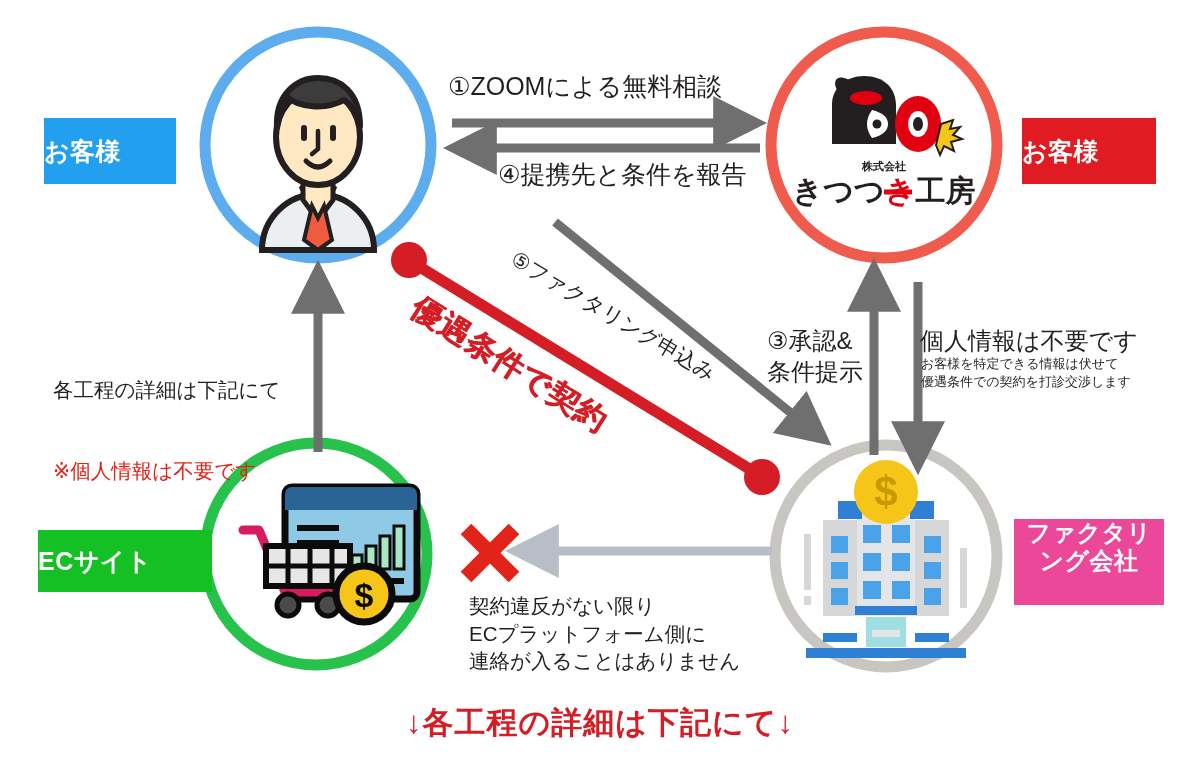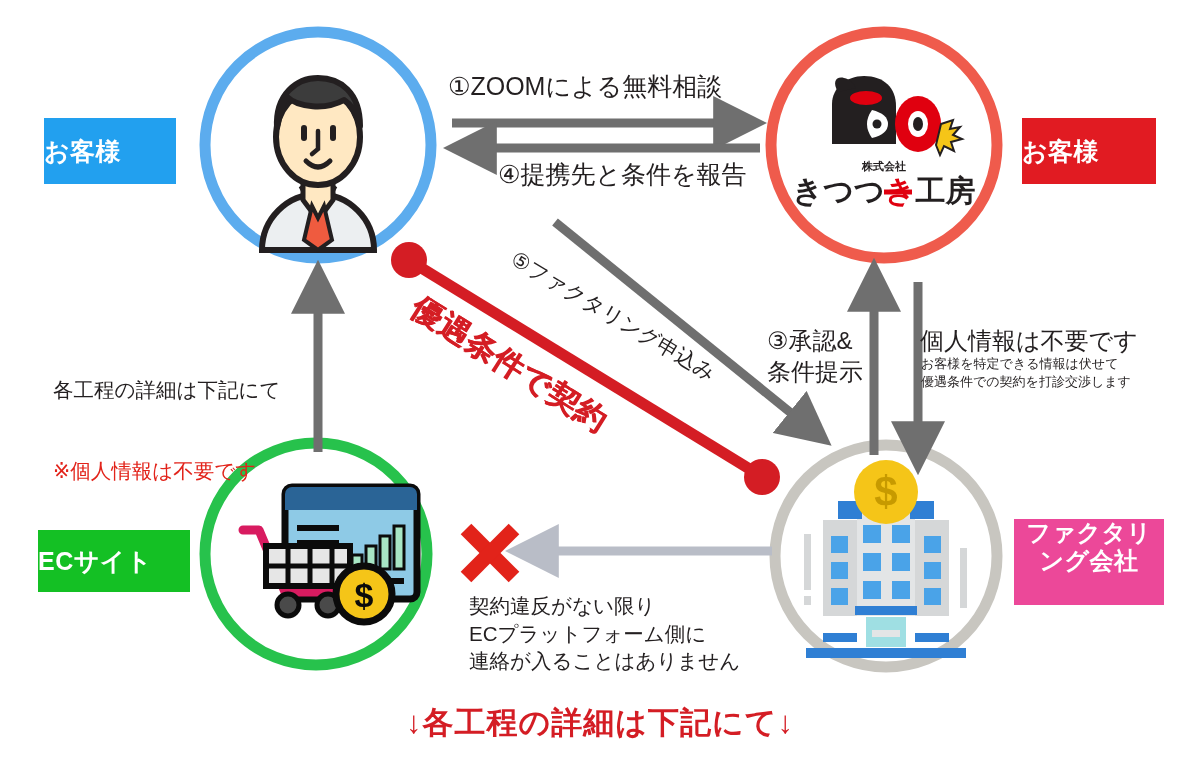--- a/index.html
+++ b/index.html
@@ -5,21 +5,21 @@
   html,body{margin:0;padding:0;background:#ffffff;}
   body{width:1200px;height:760px;overflow:hidden;
        font-family:"Liberation Sans","DejaVu Sans",sans-serif;color:#231f20;}
   #stage{position:relative;width:1200px;height:760px;background:#fff;}
   #svg-layer{position:absolute;left:0;top:0;width:1200px;height:760px;}
 
   .badge{position:absolute;display:flex;align-items:center;justify-content:flex-start;
          color:#fff;font-weight:bold;text-align:center;line-height:1.15;letter-spacing:.5px;}
   .badge-cust-left{left:44px;top:118px;width:132px;height:66px;background:#22a0ef;font-size:25px;}
   .badge-cust-right{left:1022px;top:118px;width:134px;height:66px;background:#e11b22;font-size:25px;}
-  .badge-ec{left:38px;top:530px;width:152px;height:62px;background:#14c024;font-size:25px;}
+  .badge-ec{left:38px;top:530px;width:174px;height:62px;background:#14c024;font-size:25px;}
   .badge-fact{left:1014px;top:519px;width:150px;height:86px;background:#ec4899;font-size:24px;
               flex-direction:column;}
   .badge-fact span{display:block;}
 
   .txt{position:absolute;line-height:1.32;white-space:pre;}
   .t-left-note{left:53px;top:322px;font-size:20.5px;color:#231f20;}
   .t-left-note .red{color:#e2231a;}
   .t-zoom{left:448px;top:70px;font-size:25px;}
   .t-report{left:498px;top:158px;font-size:25px;}
   .t-approve{left:767px;top:326px;font-size:24px;line-height:1.28;}

